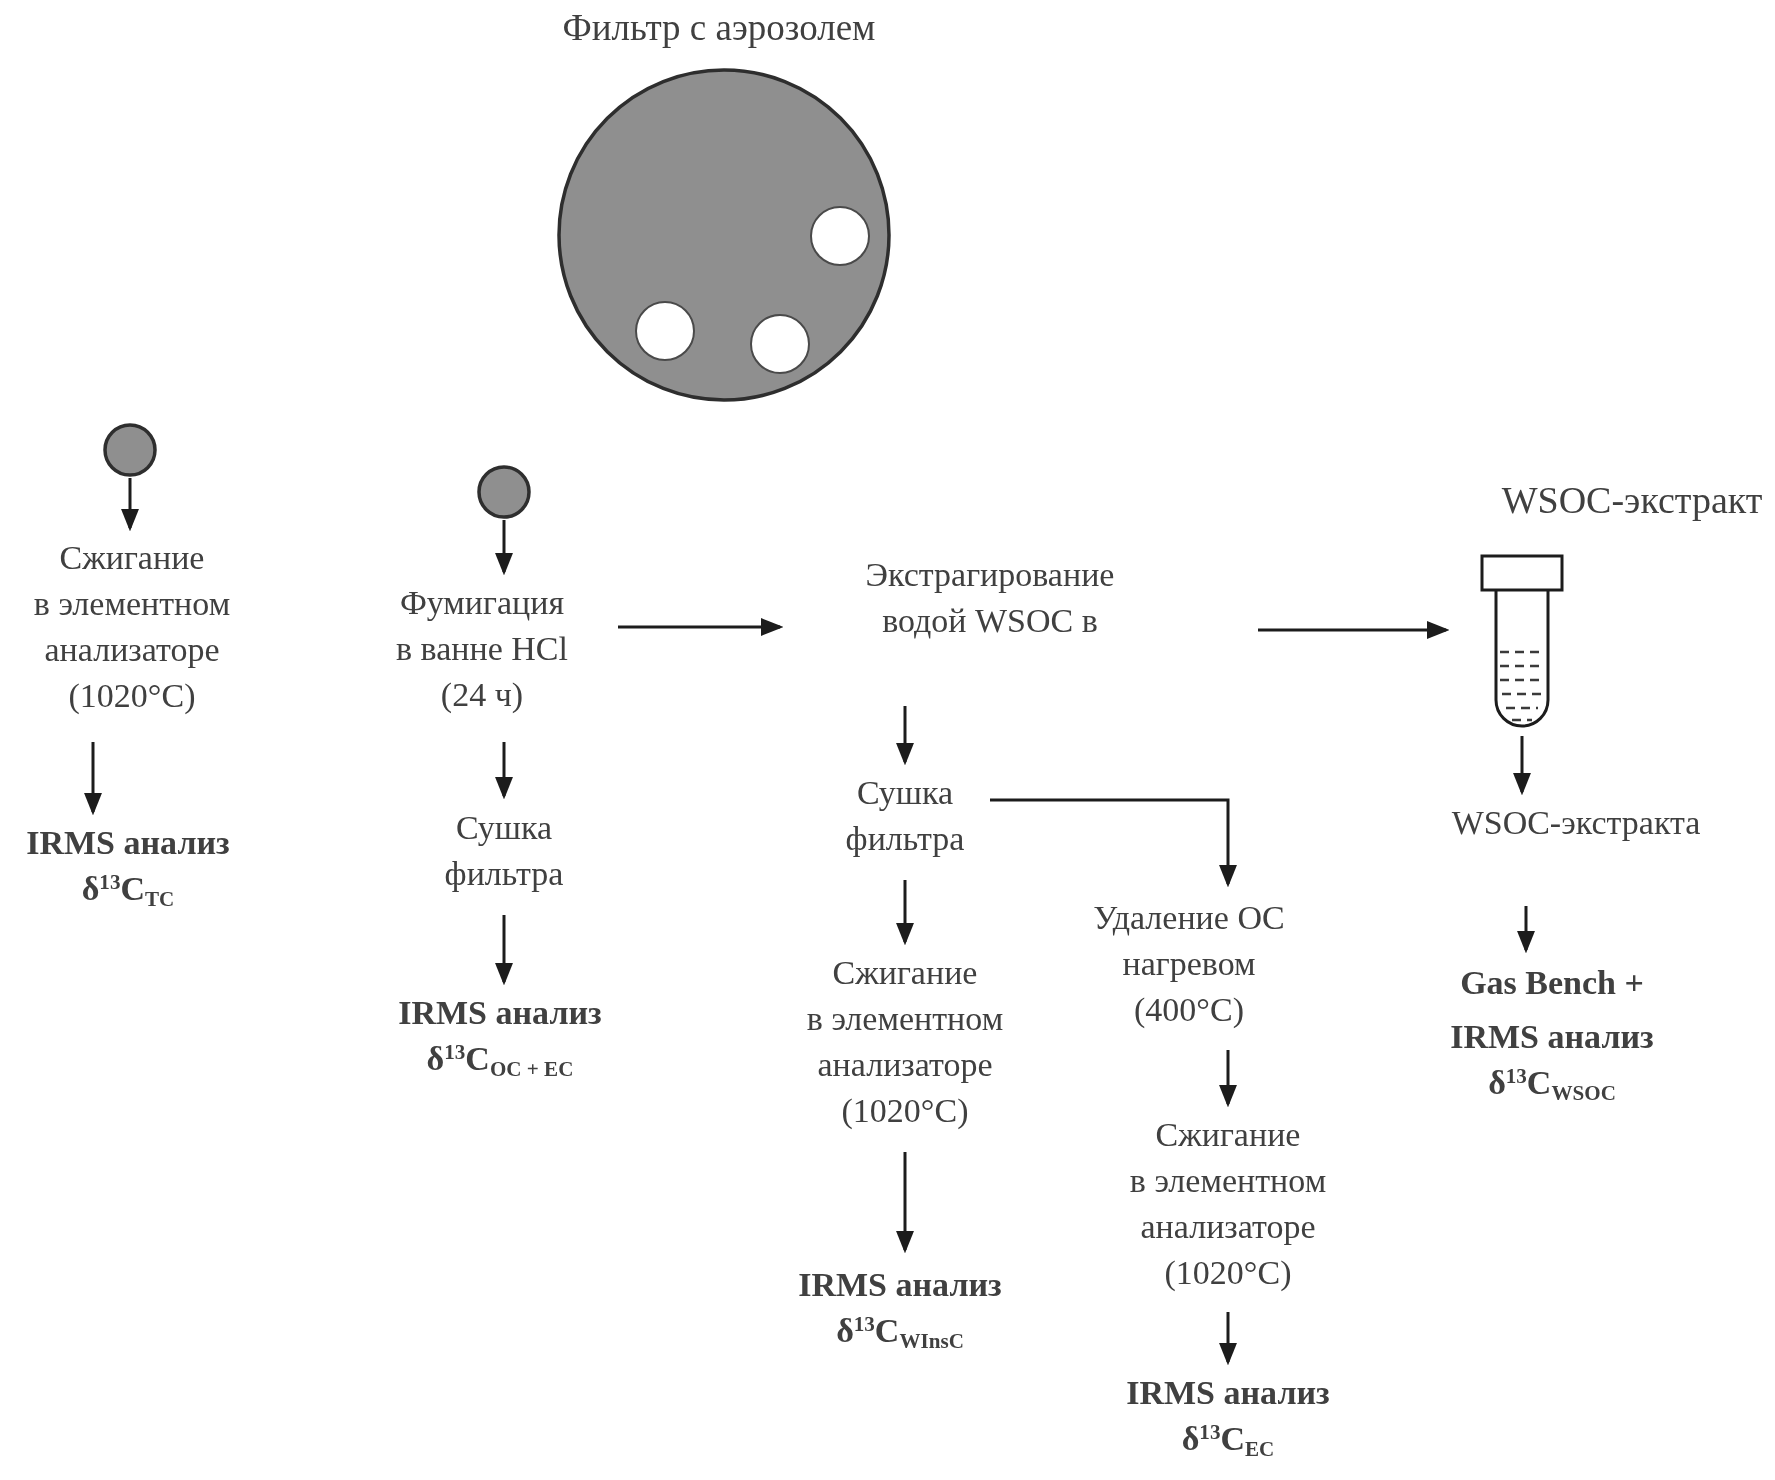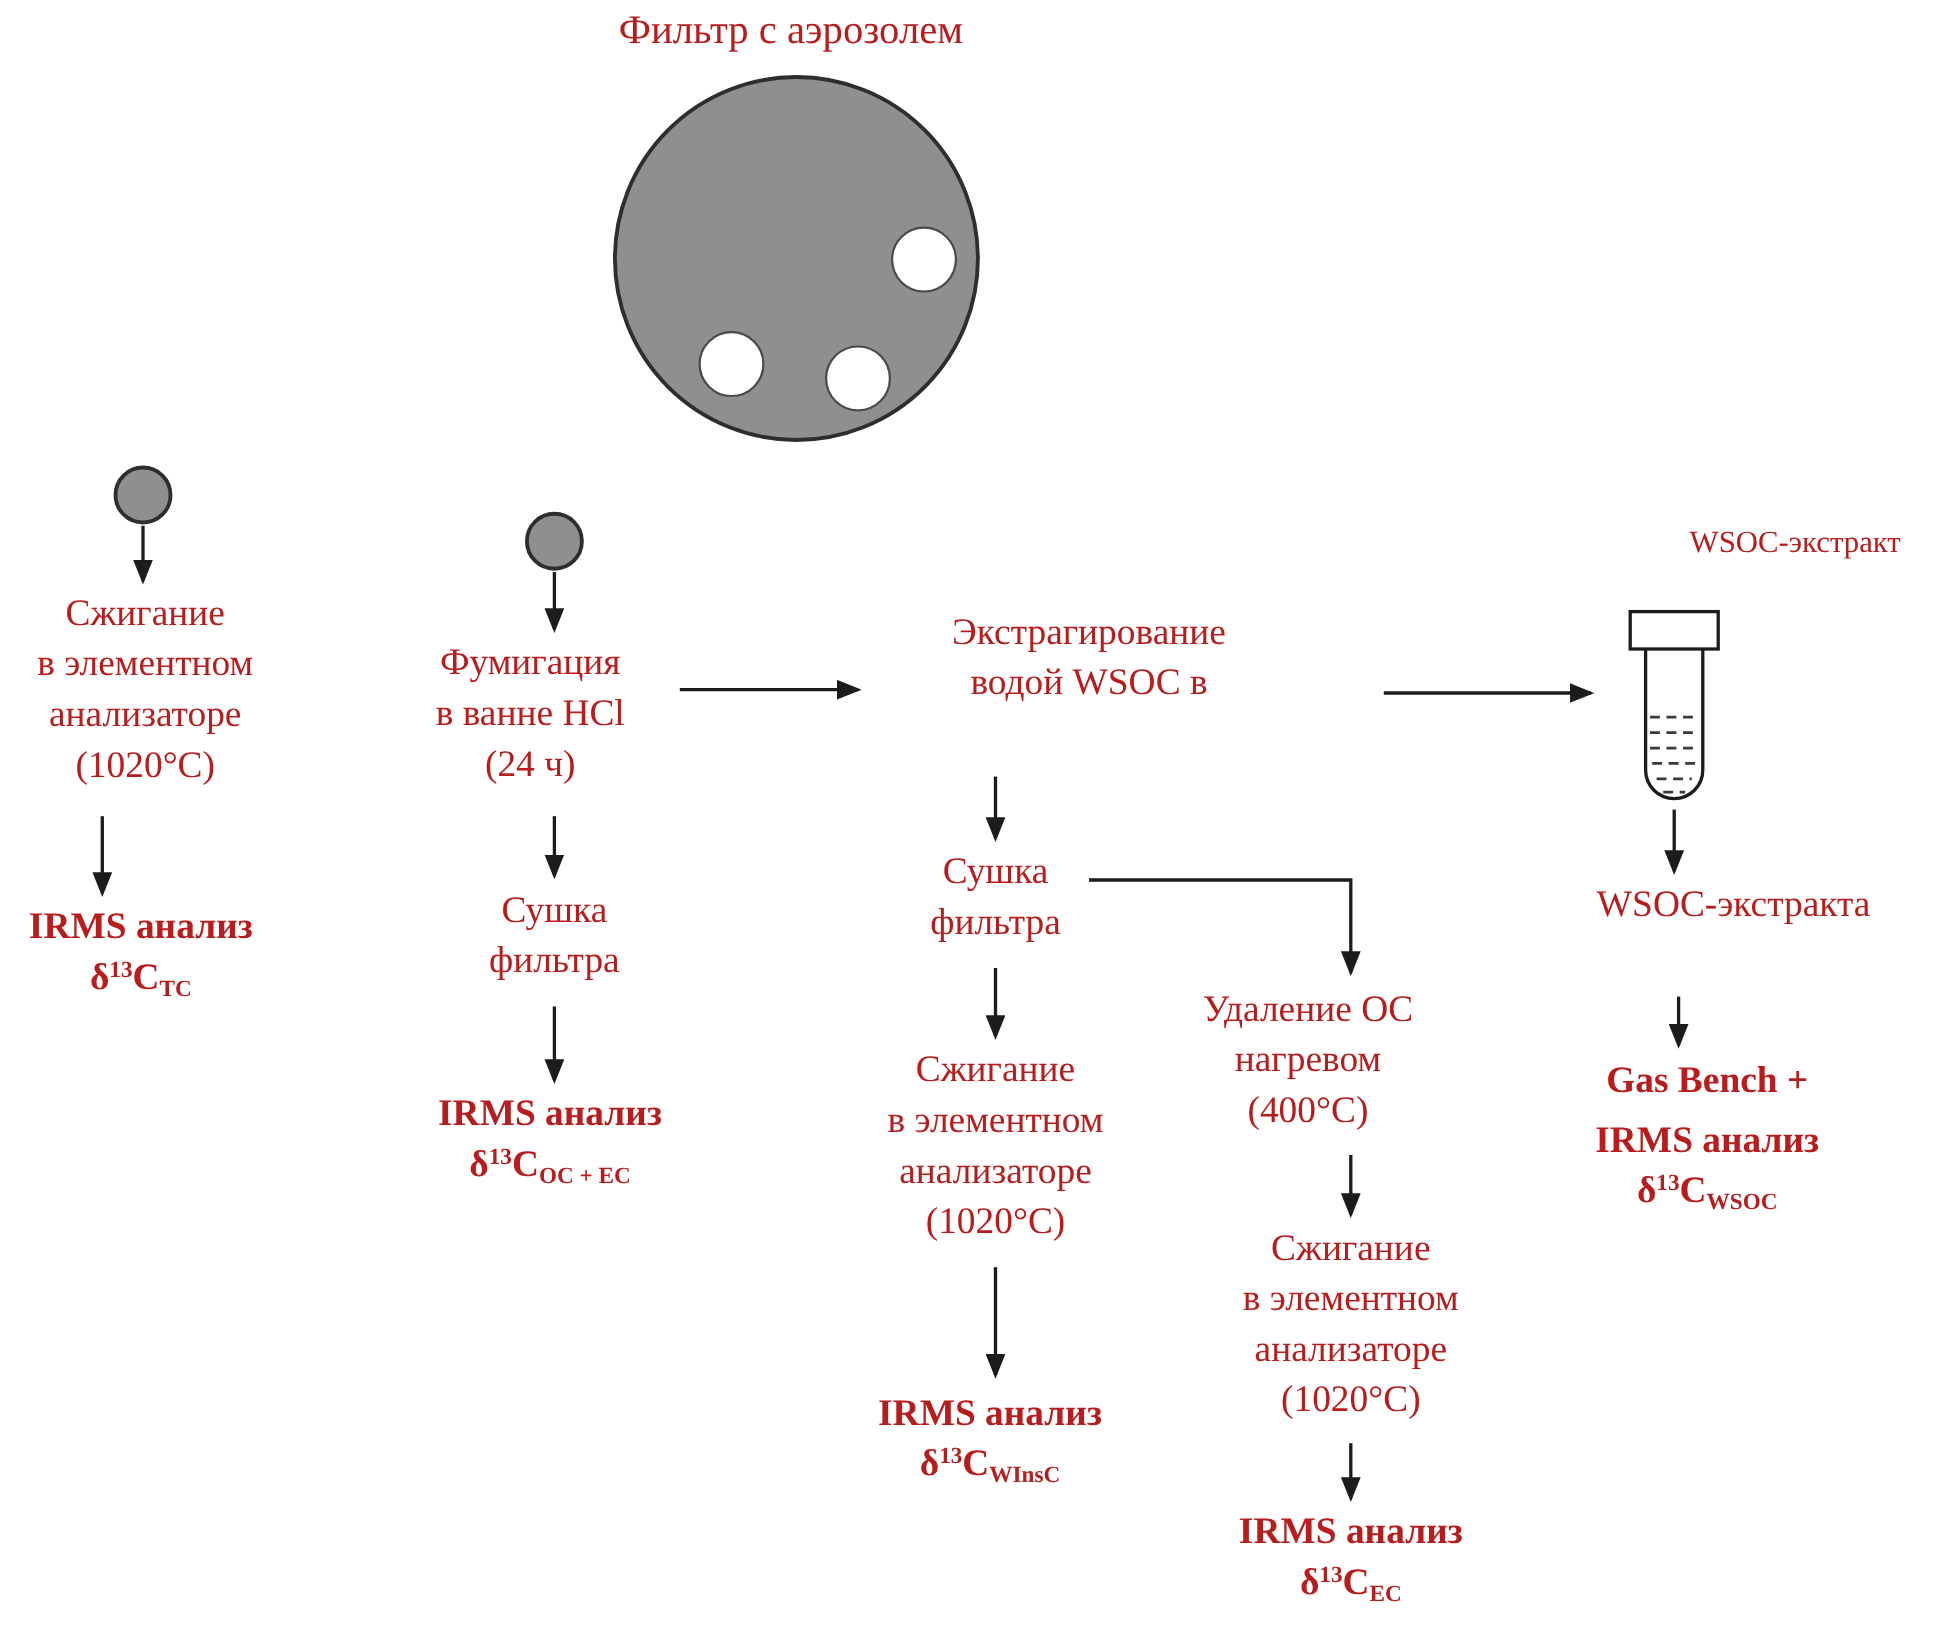--- a/index.html
+++ b/index.html
@@ -1,21 +1,21 @@
 <!DOCTYPE html>
 <html><head>
 <meta charset="utf-8">
 <style>
   html,body{margin:0;padding:0;background:#fff;}
   .canvas{
     position:relative;
     width:1775px;height:1480px;
     background:#fff;
     font-family:"Liberation Serif","DejaVu Serif",serif;
-    color:#b91c1c;
+    color:#404040;
     overflow:hidden;
   }
   .layer{position:absolute;left:0;top:0;width:1775px;height:1480px;}
   .title{
     position:absolute;transform:translateX(-50%);
     font-size:37px;white-space:nowrap;
   }
   .node{
     position:absolute;transform:translateX(-50%);
     text-align:center;font-size:34px;line-height:46px;white-space:nowrap;
@@ -80,21 +80,21 @@
     <line class="arrow" x1="905" y1="1152" x2="905" y2="1250"></line>
     <line class="arrow" x1="1228" y1="1050" x2="1228" y2="1104"></line>
     <line class="arrow" x1="1228" y1="1312" x2="1228" y2="1362"></line>
     <line class="arrow" x1="1258" y1="630" x2="1446" y2="630"></line>
     <line class="arrow" x1="1522" y1="736" x2="1522" y2="792"></line>
     <line class="arrow" x1="1526" y1="906" x2="1526" y2="950"></line>
   </svg>
 
   <div class="title" style="left:719px;top:6px;">Фильтр с аэрозолем</div>
 
-  <div class="title" style="left:1632px;top:478px;font-size:28px;">WSOC-экстракт</div>
+  <div class="title" style="left:1632px;top:478px;font-size:38px;">WSOC-экстракт</div>
 
   <div class="node" style="left:132px;top:535px;">
     <div>Сжигание</div>
     <div>в элементном</div>
     <div>анализаторе</div>
     <div>(1020°C)</div>
   </div>
 
   <div class="node result" style="left:128px;top:820px;">
     <div>IRMS анализ</div>

